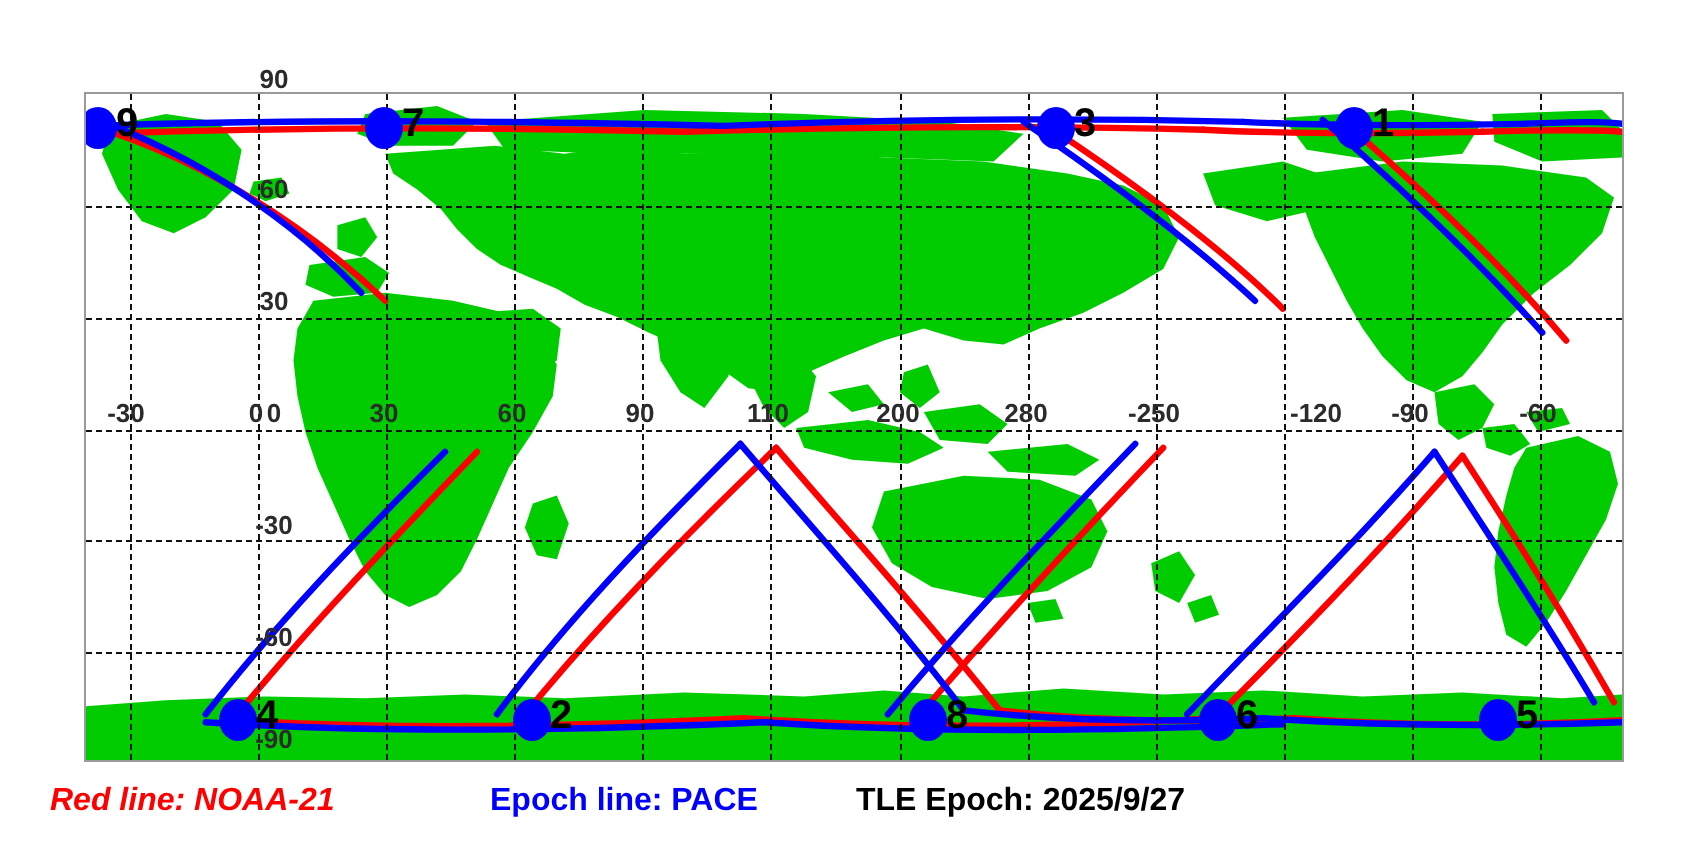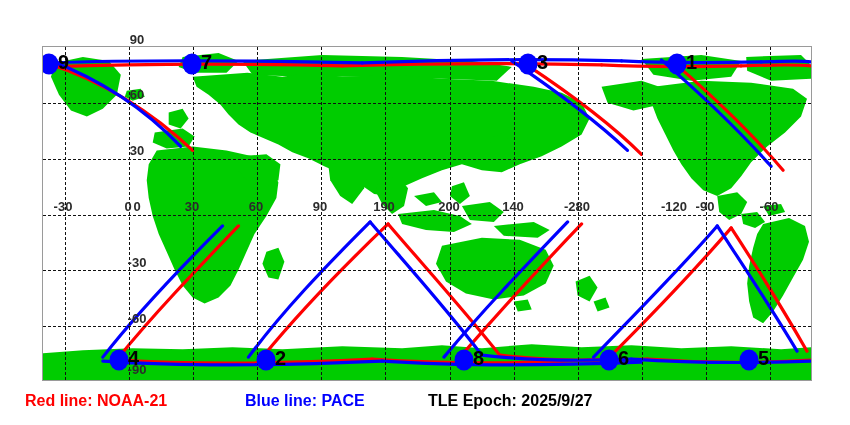--- a/index.html
+++ b/index.html
@@ -28,21 +28,21 @@
   .marker{position:absolute;transform:translate(-50%,-50%);}
   .mdot{width:19px;height:21px;border-radius:50%;background:#0000ff;
         position:absolute;left:50%;top:50%;transform:translate(-50%,-50%);}
   .mlab{position:absolute;left:9px;top:-12px;font-size:20px;font-weight:bold;
         color:#000;line-height:1;white-space:nowrap;}
 
   
   #legend{position:absolute;left:0;top:392px;width:850px;height:30px;}
   .lg{position:absolute;font-size:16px;font-weight:bold;white-space:nowrap;
       font-family:"Liberation Sans",sans-serif;}
-  #lg-red{left:25px;top:0;}
+  #lg-red{left:25px;top:0;font-style:italic;}
   #lg-blue{left:245px;top:0;}
   #lg-epoch{left:428px;top:0;color:#000;}
 </style>
 </head>
 <body>
 
 <div id="root">
 
   <div id="plot">
 
@@ -235,27 +235,27 @@
   <div class="tick lat" style="left:137px;top:199px;">0</div>
   <div class="tick lat" style="left:137px;top:255px;">-30</div>
   <div class="tick lat" style="left:137px;top:311px;">-60</div>
   <div class="tick lat" style="left:137px;top:362px;">-90</div>
 
   <div class="tick lon" style="left:63px;top:199px;">-30</div>
   <div class="tick lon" style="left:128px;top:199px;">0</div>
   <div class="tick lon" style="left:192px;top:199px;">30</div>
   <div class="tick lon" style="left:256px;top:199px;">60</div>
   <div class="tick lon" style="left:320px;top:199px;">90</div>
-  <div class="tick lon" style="left:384px;top:199px;">190</div>
+  <div class="tick lon" style="left:384px;top:199px;">110</div>
   <div class="tick lon" style="left:449px;top:199px;">200</div>
-  <div class="tick lon" style="left:513px;top:199px;">140</div>
-  <div class="tick lon" style="left:577px;top:199px;">-280</div>
-  <div class="tick lon" style="left:674px;top:199px;">-120</div>
+  <div class="tick lon" style="left:513px;top:199px;">280</div>
+  <div class="tick lon" style="left:577px;top:199px;">-250</div>
+  <div class="tick lon" style="left:658px;top:199px;">-120</div>
   <div class="tick lon" style="left:705px;top:199px;">-90</div>
   <div class="tick lon" style="left:769px;top:199px;">-60</div>
 
   <div id="legend">
     <span class="lg" id="lg-red" style="color:#ff0000;">Red line: NOAA-21</span>
-    <span class="lg" id="lg-blue" style="color:#0000ff;">Blue line: PACE</span>
+    <span class="lg" id="lg-blue" style="color:#0000ff;">Epoch line: PACE</span>
     <span class="lg" id="lg-epoch">TLE Epoch: 2025/9/27</span>
   </div>
 
 </div>
 
 </body></html>

